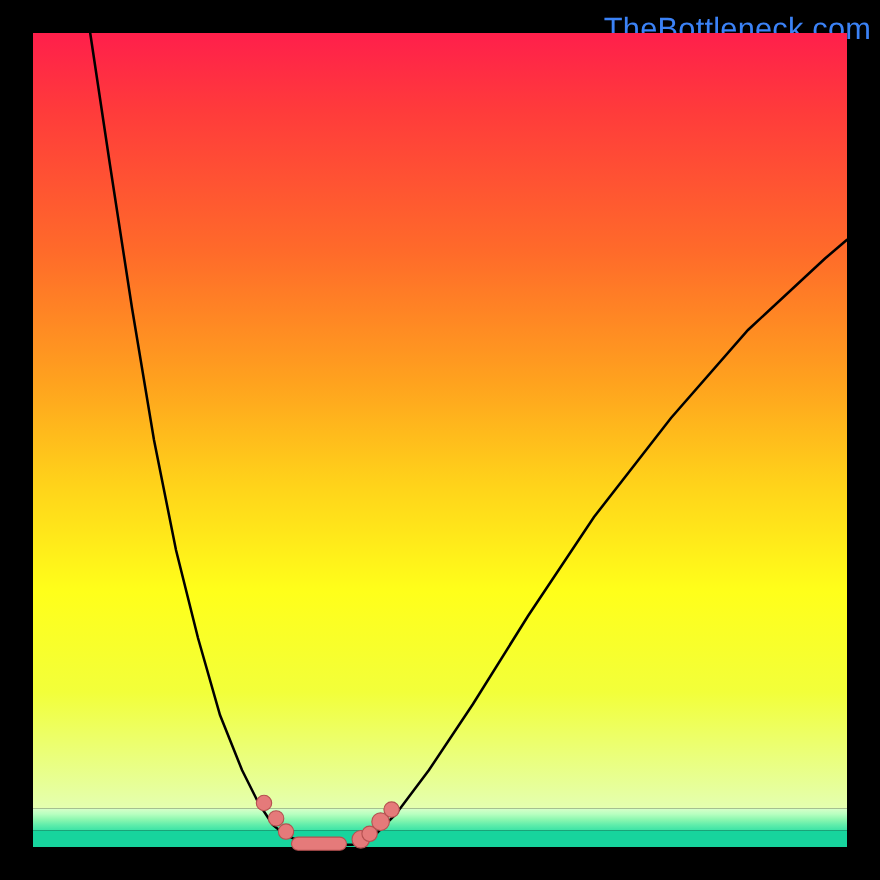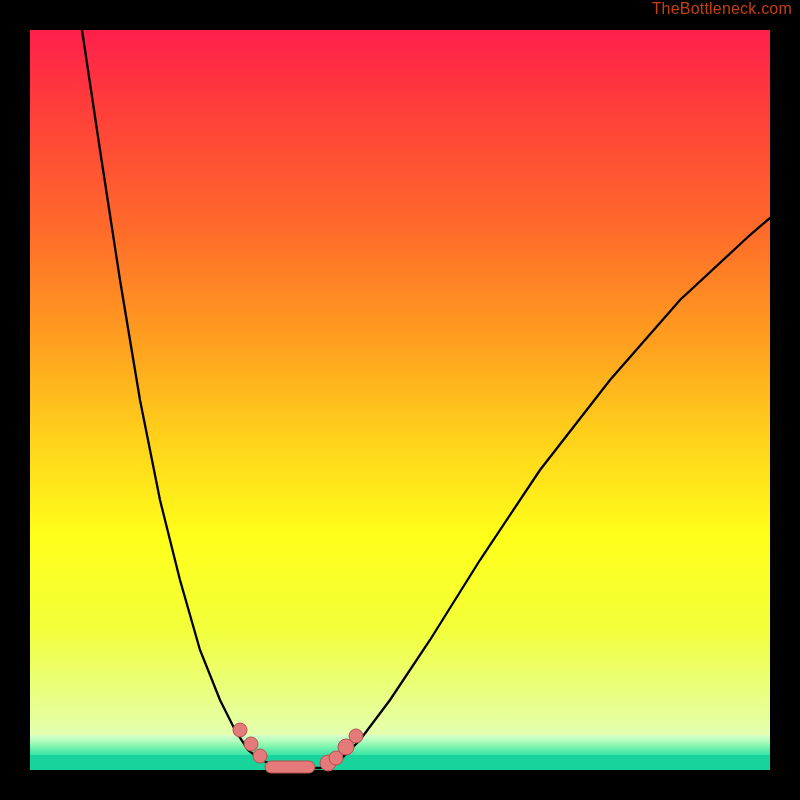--- a/index.html
+++ b/index.html
@@ -58,24 +58,24 @@
   }
   .band-teal {
     position: absolute;
     left: 0; right: 0;
     top: 725px;
     height: 15px;
     background: #17d49d;
   }
   .watermark {
     position: absolute;
-    top: 0;
+    top: 10px;
     right: 8px;
-    color: #c2410c;
-    font-size: 16px;
+    color: #3b82f6;
+    font-size: 28px;
     font-weight: 500;
     letter-spacing: 0.2px;
   }
   svg.curve-layer {
     position: absolute;
     left: 0; top: 0;
     width: 740px;
     height: 740px;
     overflow: visible;
   }

